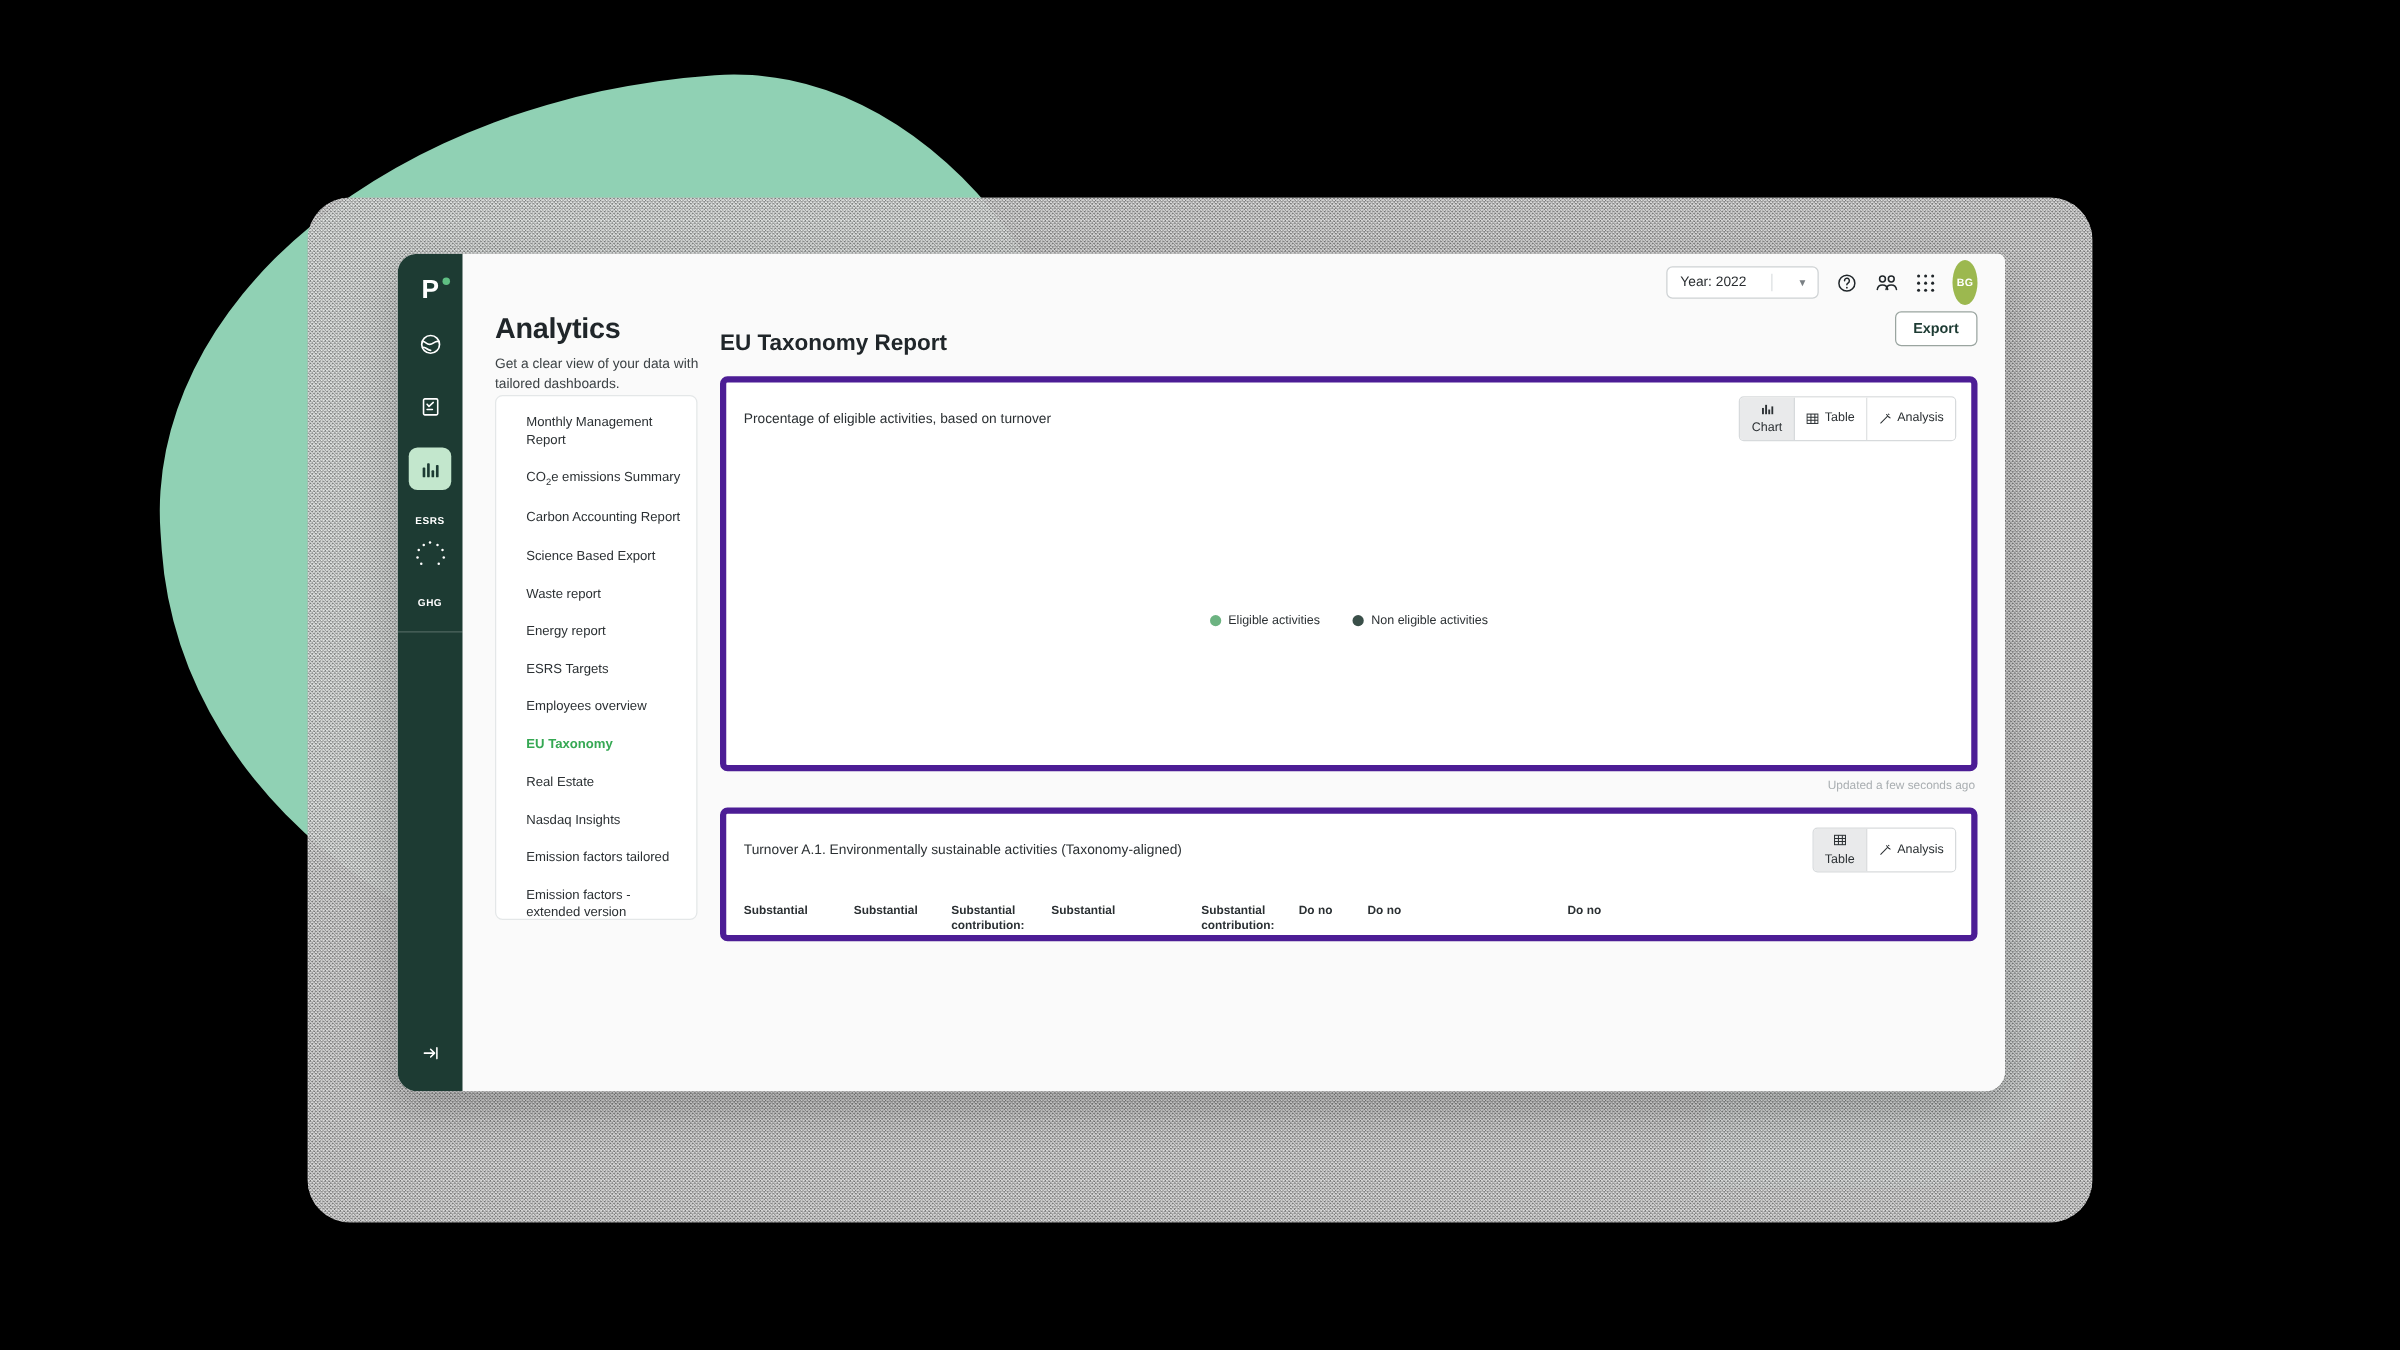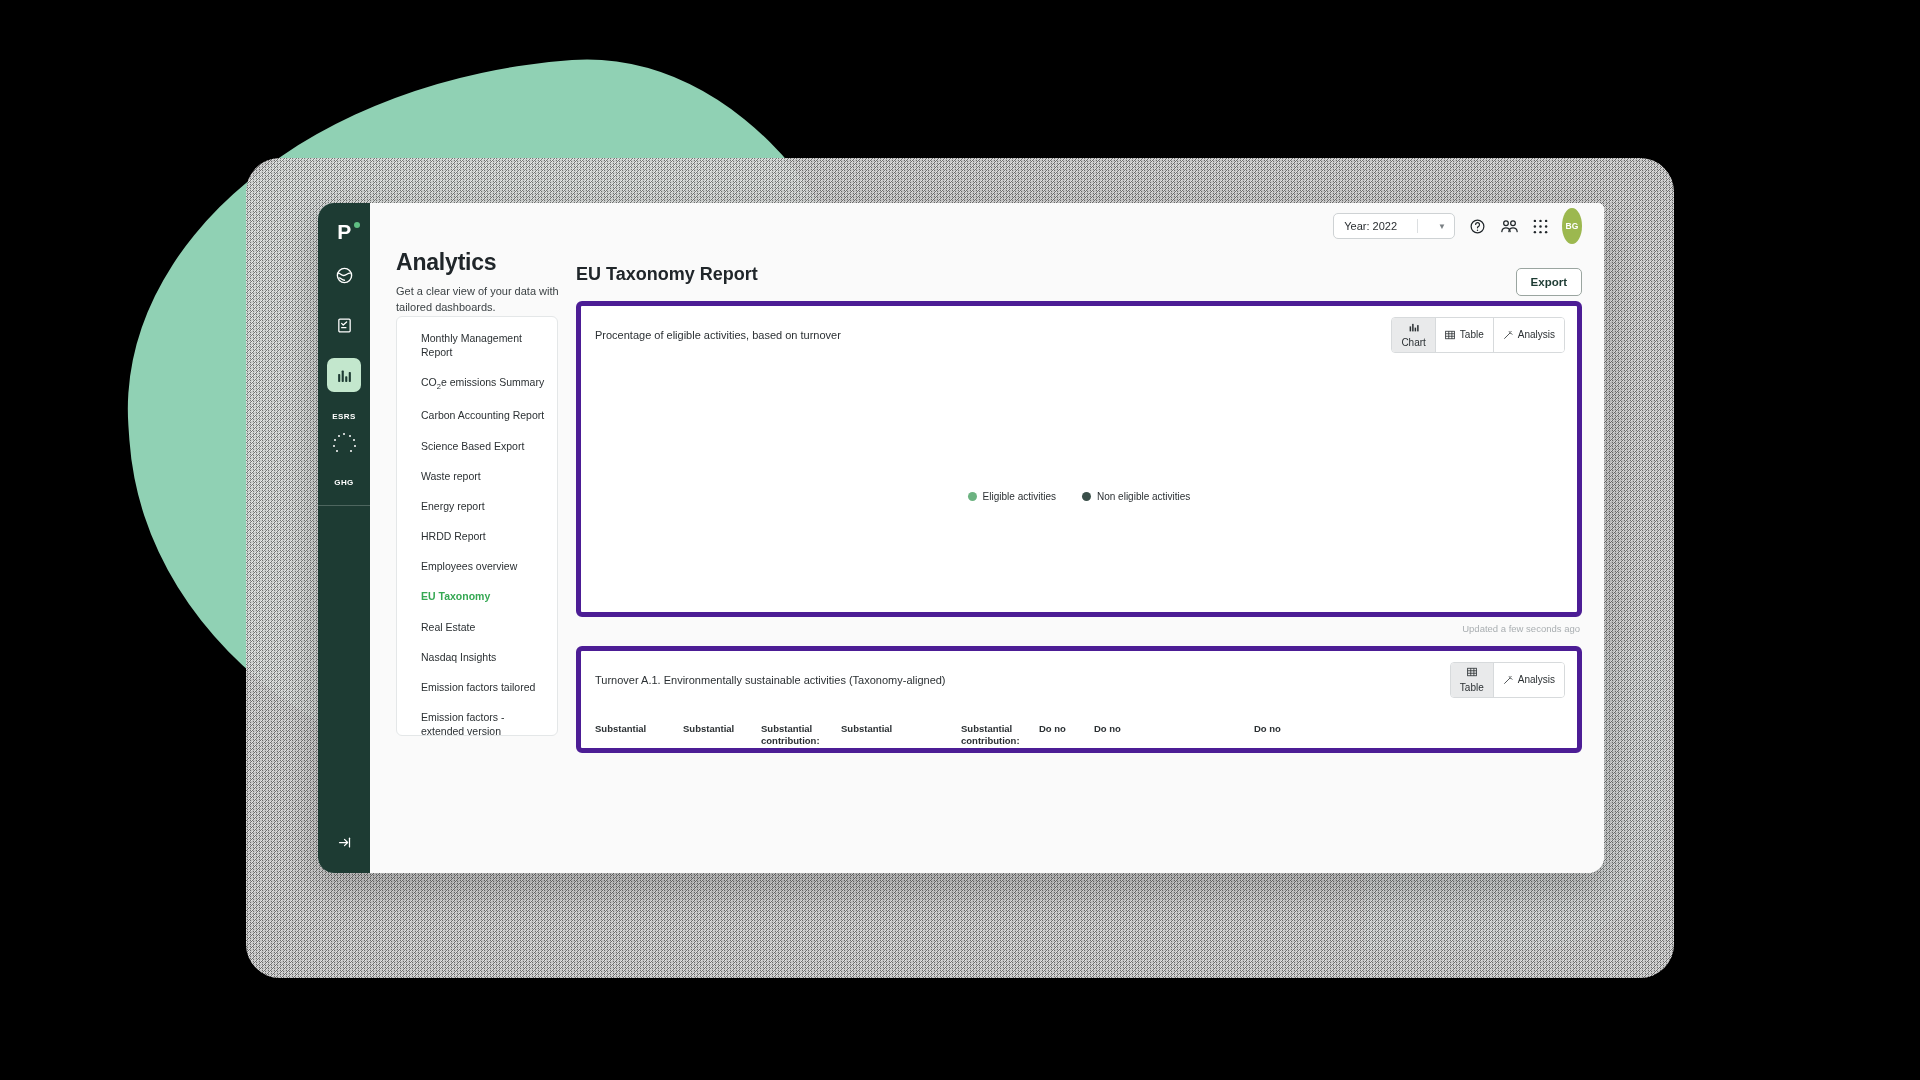--- a/index.html
+++ b/index.html
@@ -108,21 +108,21 @@
   .year-select .caret { font-size:8px; color:#7a8084; padding-right:4px; }
 
   .top-icon { color:#20262a; display:flex; align-items:center; }
   .avatar {
     width:20px; height:36px; border-radius:50%; background:#9cb84f; color:#fff;
     font-size:8.5px; font-weight:700; display:flex; align-items:center; justify-content:center;
     letter-spacing:.2px;
   }
 
   
-  .headline-row { display:flex; align-items:center; padding:0 22px 0 26px; }
+  .headline-row { display:flex; align-items:flex-start; padding:0 22px 0 26px; }
   .headline-left { flex:1; }
   .page-title { font-size:23px; font-weight:700; color:#20262a; letter-spacing:-.2px; }
   .page-sub { margin-top:8px; font-size:11px; line-height:1.45; color:#3c4245; max-width:172px; }
 
   .export-btn {
     border:1px solid #9aa5a0; border-radius:5px; background:#fff;
     color:#1d3b33; font-size:11.5px; font-weight:700;
     padding:7px 14px; cursor:pointer; font-family:"Liberation Sans", sans-serif;
   }
 
@@ -313,21 +313,21 @@
 
       <div class="main-split">
 
         <div class="report-list">
           <div class="report-item">Monthly Management Report</div>
           <div class="report-item">CO<sub>2</sub>e emissions Summary</div>
           <div class="report-item">Carbon Accounting Report</div>
           <div class="report-item">Science Based Export</div>
           <div class="report-item">Waste report</div>
           <div class="report-item">Energy report</div>
-          <div class="report-item">HRDD Report</div>
+          <div class="report-item">ESRS Targets</div>
           <div class="report-item">Employees overview</div>
           <div class="report-item active">EU Taxonomy</div>
           <div class="report-item">Real Estate</div>
           <div class="report-item">Nasdaq Insights</div>
           <div class="report-item">Emission factors tailored</div>
           <div class="report-item">Emission factors - extended version</div>
           <div class="report-item">HRDD Assessment - Company</div>
 
         </div>
 

